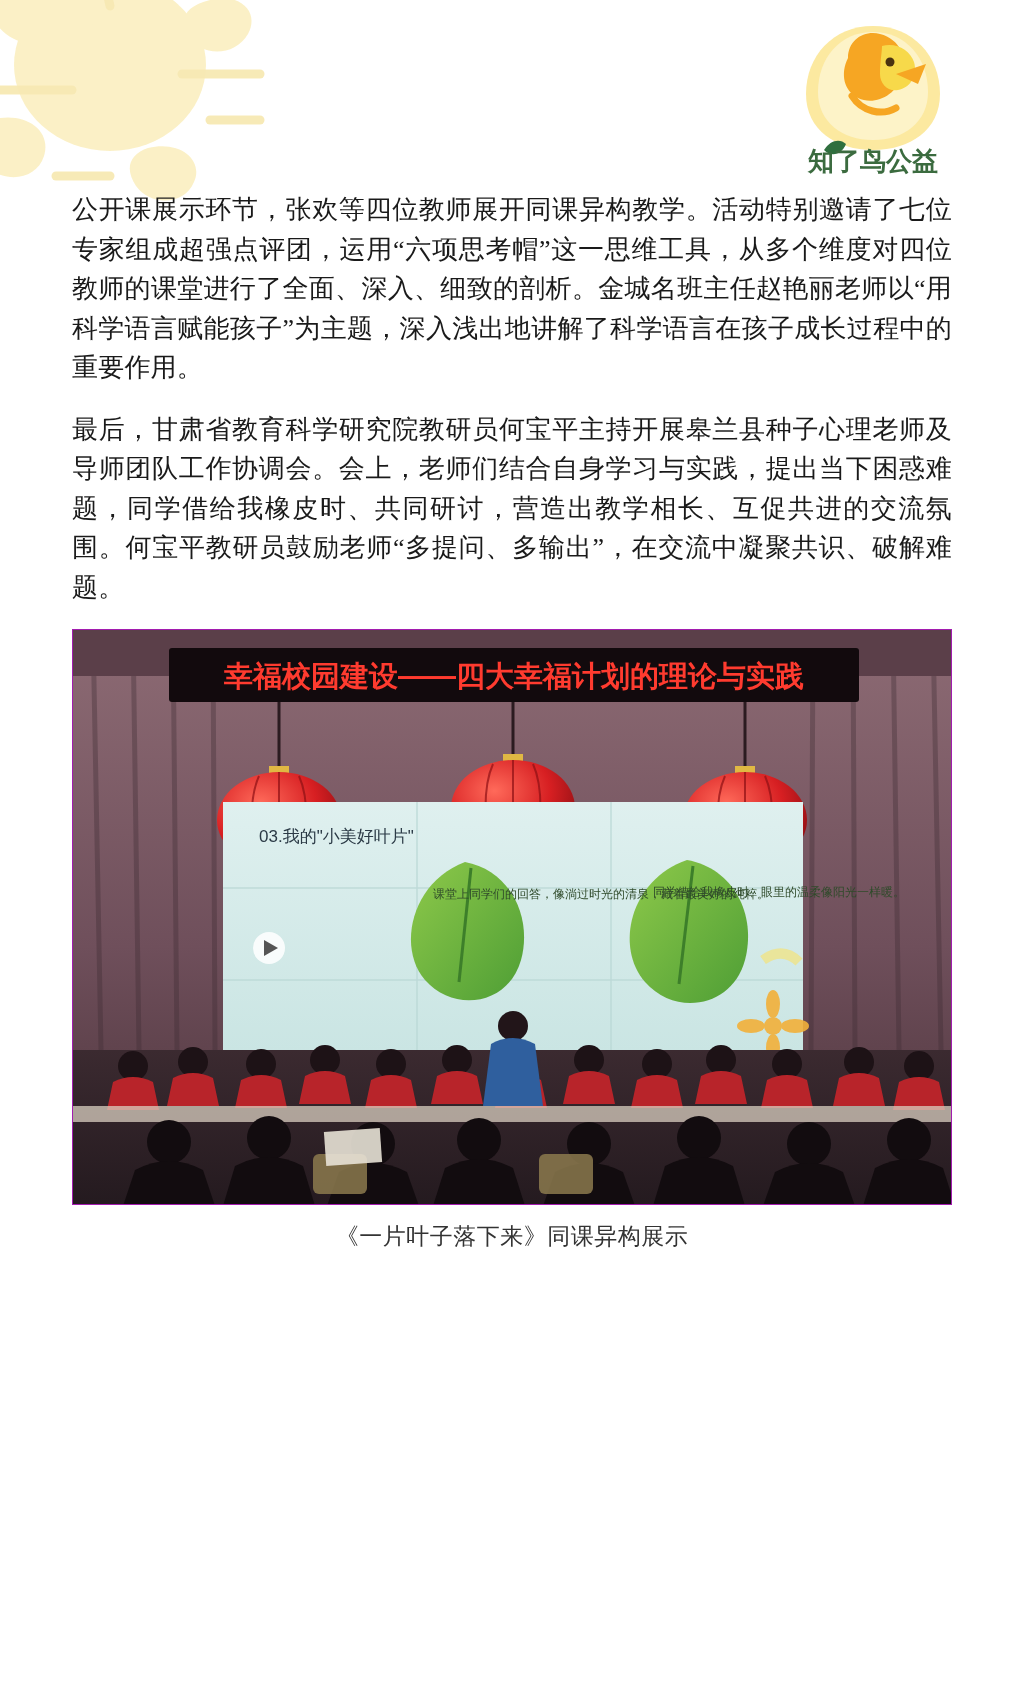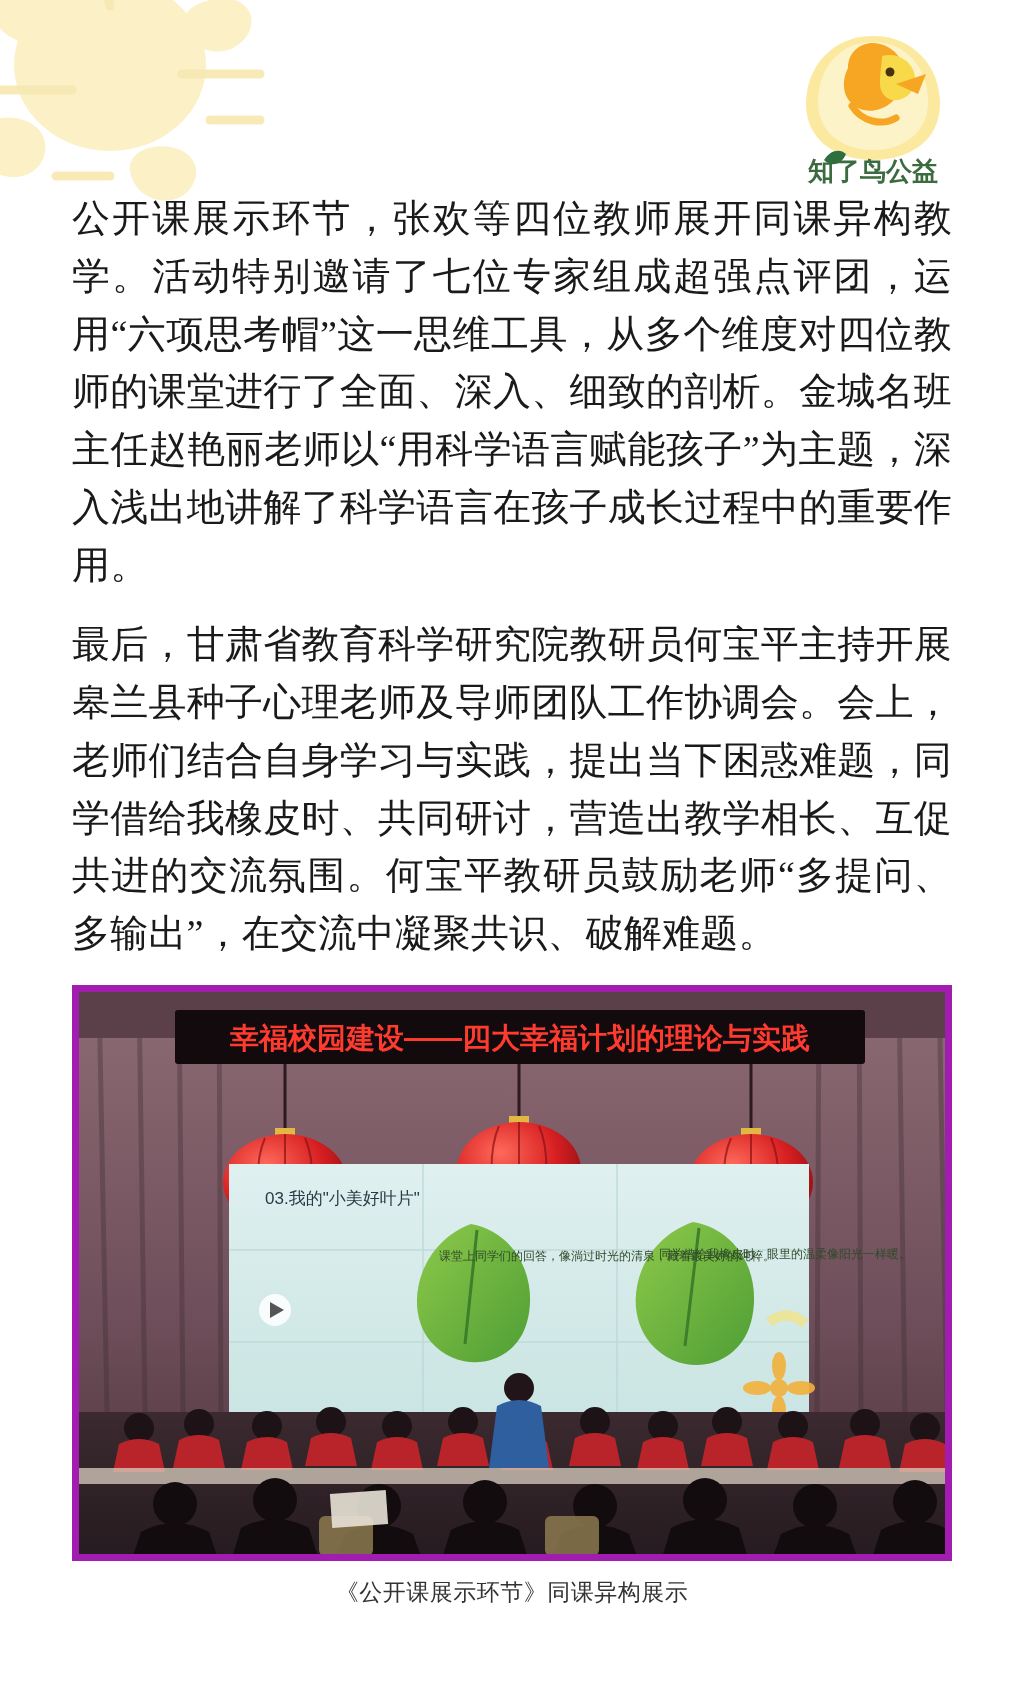--- a/index.html
+++ b/index.html
@@ -24,59 +24,59 @@
     height: 280px;
     pointer-events: none;
     z-index: 0;
   }
   .bg-splash svg { display: block; }
 
   
   .logo {
     position: absolute;
     right: 56px;
-    top: 28px;
+    top: 18px;
     width: 190px;
     height: 165px;
     z-index: 2;
   }
   .logo svg { display: block; }
 
   
   .content {
     position: relative;
     z-index: 3;
     padding: 0 72px;
     box-sizing: border-box;
   }
   .spacer-top { height: 190px; }
 
   p.para {
-    font-size: 38px;
+    font-size: 26px;
     line-height: 1.52;
     color: #1a1a1a;
     margin: 0 0 22px 0;
     text-align: justify;
     text-justify: inter-ideograph;
     letter-spacing: 0.2px;
     font-family: Liberation Serif, serif;
   }
   .highlight { color: #f08a24; }
 
   
   figure.photo-block {
     margin: 22px 0 0 0;
     padding: 0;
   }
   .photo {
     width: 880px;
     height: 576px;
     position: relative;
     overflow: hidden;
-    border: 7px solid #a21caf;
+    border: 1px solid #a21caf;
     box-sizing: border-box;
     background: #2a1b22;
   }
   .photo svg { display: block; }
   figcaption {
     text-align: center;
     font-size: 23px;
     color: #333333;
     margin-top: 16px;
     letter-spacing: 0.5px;
@@ -326,15 +326,15 @@
 
           <g fill="#8c7a4e" opacity="0.85">
             <rect x="240" y="524" width="54" height="40" rx="6"></rect>
             <rect x="466" y="524" width="54" height="40" rx="6"></rect>
           </g>
 
           <rect x="252" y="500" width="56" height="34" fill="#e8e2d6" opacity="0.9" transform="rotate(-4 280 517)"></rect>
         </g>
       </svg>
     </div>
-    <figcaption>《公开课展示环节》同课异构展示</figcaption>
+    <figcaption>《一片叶子落下来》同课异构展示</figcaption>
   </figure>
 </div>
 
 </body></html>

